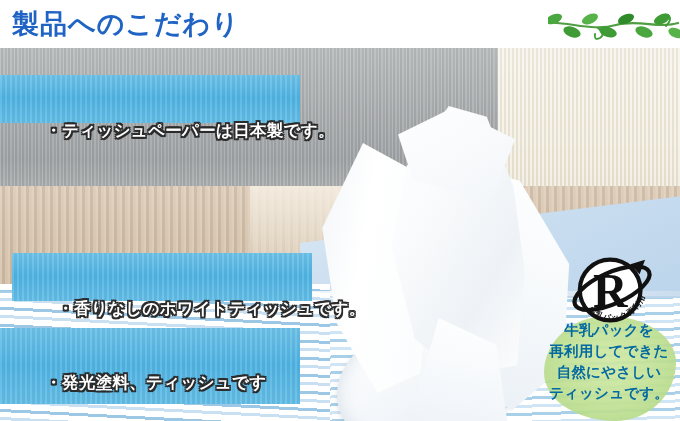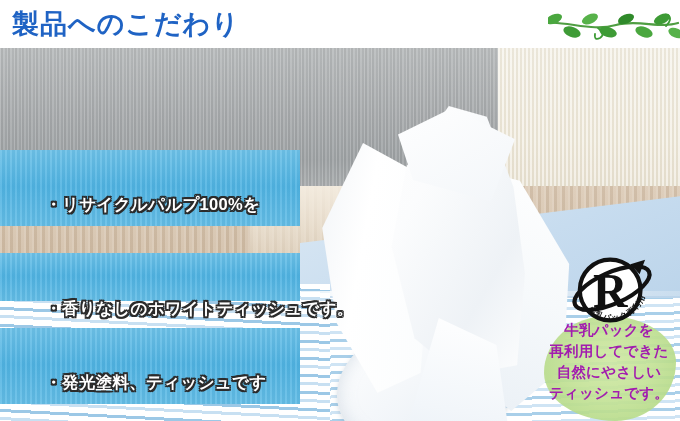--- a/index.html
+++ b/index.html
@@ -220,21 +220,21 @@
     width: 300px;
     z-index: 30;
     background:
       repeating-linear-gradient(90deg,
         rgba(255,255,255,.10) 0px, rgba(255,255,255,.10) 2px,
         rgba(0,0,0,.03) 2px, rgba(0,0,0,.03) 5px),
       linear-gradient(180deg, #6cc1e8 0%, #4fb3e2 48%, #63bde6 100%);
   }
   .bar1 { top: 75px;  height: 48px; }
   .bar2 { top: 150px; height: 76px; }
-  .bar3 { top: 253px; height: 48px; }
+  .bar3 { top: 253px; height: 48px; margin-left: 12px; }
   .bar4 { top: 328px; height: 76px; }
 
   .bar-text {
     position: absolute;
     left: 16px;
     right: 8px;
     color: #ffffff;
     font-size: 16.5px;
     font-weight: 700;
     line-height: 32px;
@@ -269,21 +269,21 @@
     background: radial-gradient(ellipse at 50% 45%, #cfe8a4 0%, #c3e296 45%, #b9dc8c 70%, rgba(185,220,140,.55) 100%);
     border-radius: 48% 52% 46% 54% / 54% 44% 56% 46%;
     opacity: .92;
   }
   .blob-text {
     position: absolute;
     left: 538px; top: 320px;
     width: 142px;
     z-index: 36;
     text-align: center;
-    color: #a21caf;
+    color: #0369a1;
     font-size: 14.5px;
     font-weight: 700;
     line-height: 21px;
     font-family: "Liberation Serif", "DejaVu Serif", serif;
     letter-spacing: .2px;
     white-space: pre-line;
   }
 </style>
 </head>
 <body>
@@ -326,27 +326,26 @@
       <circle cx="48" cy="50" r="33" fill="#ffffff" stroke="#111111" stroke-width="4.5"></circle>
       <ellipse cx="50" cy="48" rx="44" ry="17" fill="none" stroke="#111111" stroke-width="4.5" transform="rotate(-24 50 48)"></ellipse>
       <path d="M 70 22 L 86 17 L 80 33 Z" fill="#111111"></path>
       <text x="48" y="69" text-anchor="middle" font-family="'Liberation Serif','DejaVu Serif',serif" font-size="52" font-weight="700" fill="#111111">R</text>
       <text font-family="'Liberation Sans','DejaVu Sans',sans-serif" font-size="8.5" font-weight="700" fill="#111111" letter-spacing="1">
         <textPath href="#arcpath" startOffset="14%">牛乳パック再利用</textPath>
       </text>
     </svg>
   </div>
 
-
-  <div class="bar bar2">
+  <div class="bar bar1">
     <div class="bar-text">
-      <span>・リサイクルパルプ100%を</span><br>
-      <span class="bar-line2">使用しています。</span>
+      <span>・ティッシュペーパーは日本製です。</span>
     </div>
   </div>
+
 
   <div class="bar bar3">
     <div class="bar-text">
       <span>・香りなしのホワイトティッシュです。</span>
     </div>
   </div>
 
   <div class="bar bar4">
     <div class="bar-text">
       <span>・発光塗料、ティッシュです</span><br>

